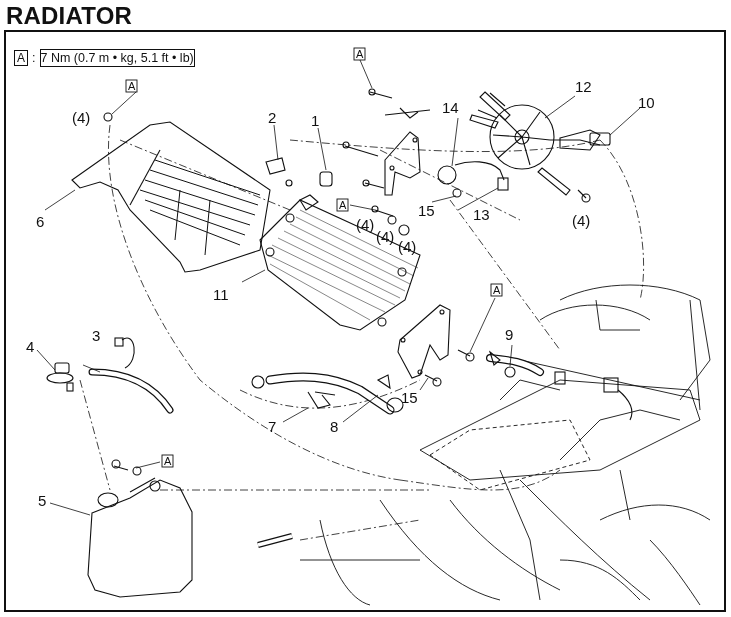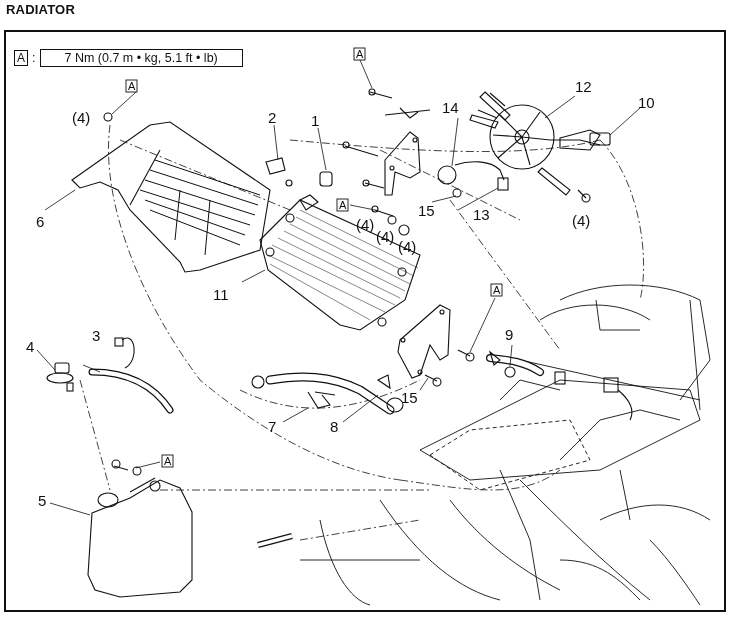--- a/index.html
+++ b/index.html
@@ -1,21 +1,21 @@
 <!DOCTYPE html>
 <html><head>
 <meta charset="utf-8">
 <style>
   html, body { margin:0; padding:0; background:#ffffff; }
   body { width:731px; height:617px; position:relative; overflow:hidden; font-family:"Liberation Sans", sans-serif; color:#111; }
-  .title { position:absolute; left:6px; top:2px; font-weight:bold; font-size:13px; letter-spacing:0.2px; }
+  .title { position:absolute; left:6px; top:2px; font-weight:bold; font-size:24px; letter-spacing:0.2px; }
   .frame { position:absolute; left:4px; top:30px; width:718px; height:578px; border:2px solid #111; box-sizing:content-box; }
   .legend { position:absolute; left:14px; top:49px; font-size:12.5px; display:flex; align-items:center; gap:4px; }
   .boxA { display:inline-block; border:1px solid #111; padding:0 2px; font-size:12px; line-height:14px; }
-  .legend-val { border:1px solid #111; padding:1px 24px; font-size:12.5px; }
+  .legend-val { border:1px solid #111; padding:1px 0; font-size:12.5px; }
   svg.drawing { position:absolute; left:0; top:0; }
   .lbl { font-family:"Liberation Sans", sans-serif; font-size:15px; fill:#111; }
   .lblA { font-family:"Liberation Sans", sans-serif; font-size:11px; fill:#111; }
 </style>
 </head>
 <body>
 
 <div class="title">RADIATOR</div>
 <div class="frame"></div>
 

